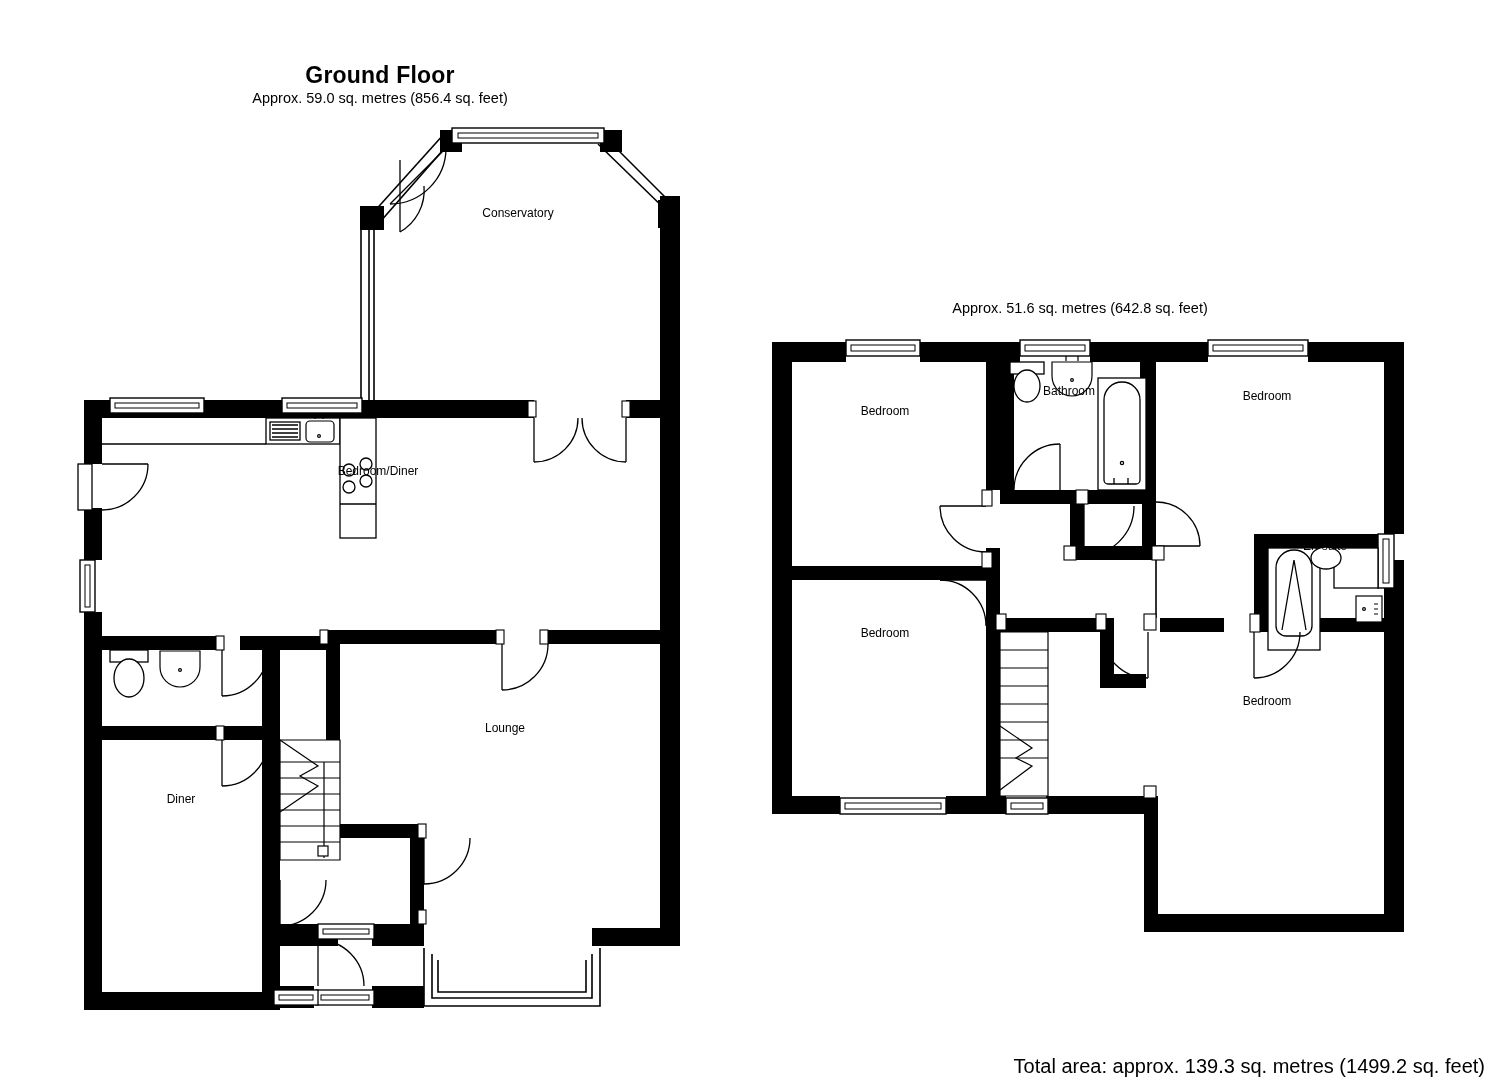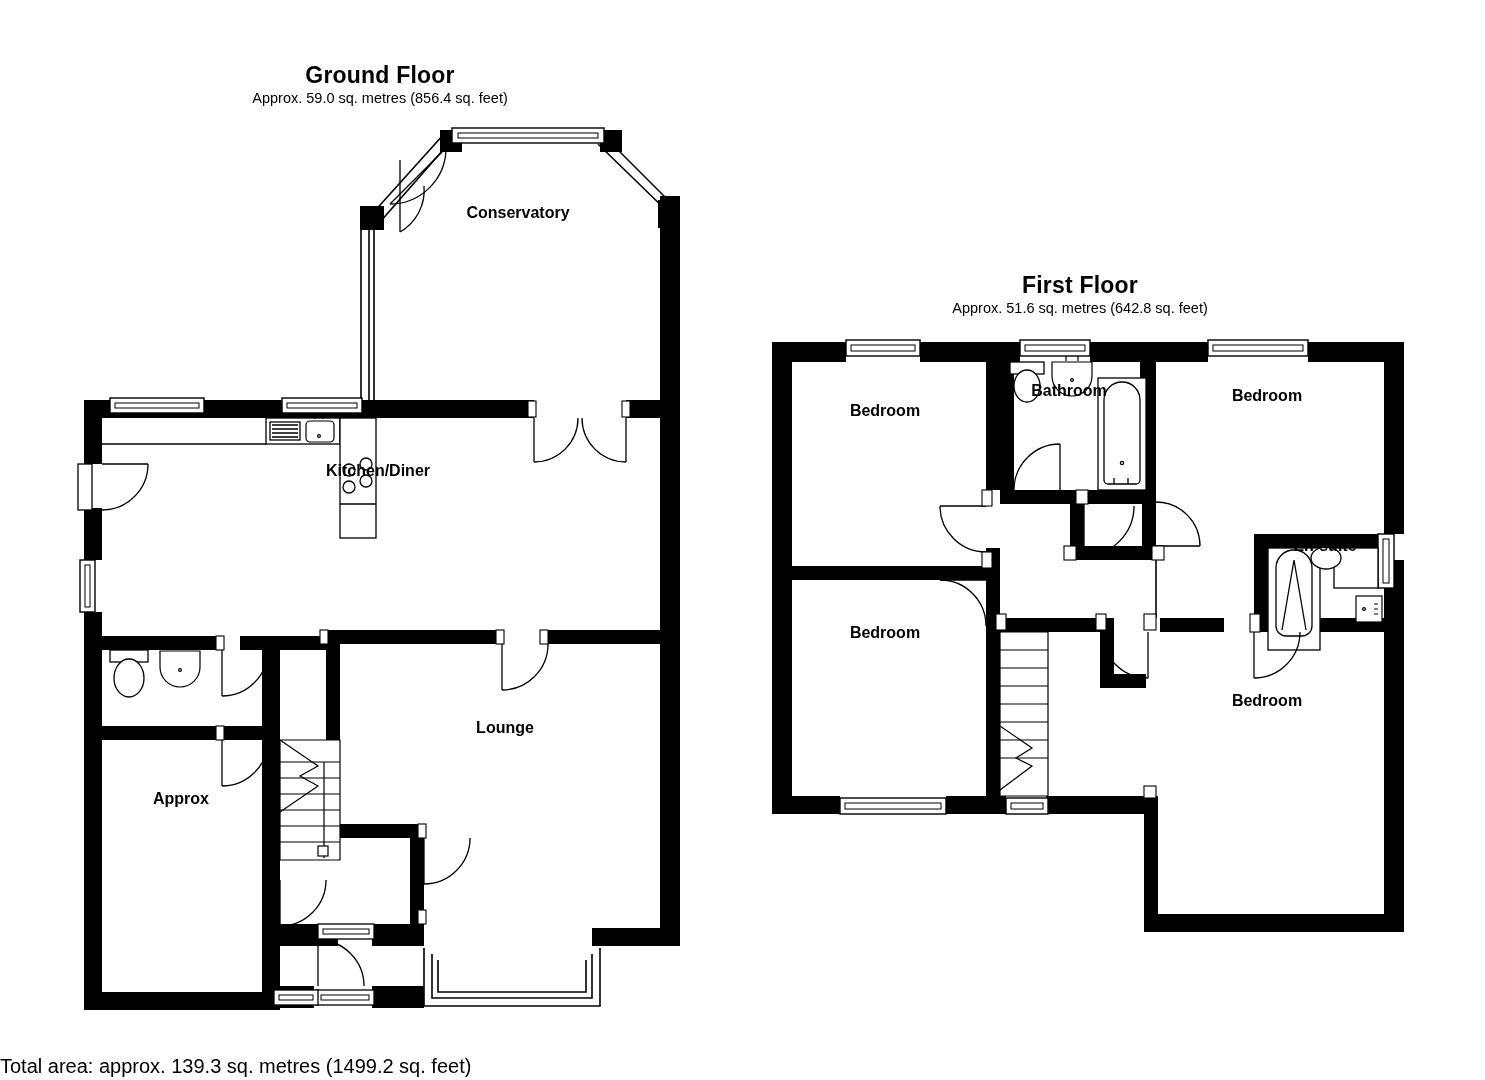--- a/index.html
+++ b/index.html
@@ -2,22 +2,22 @@
 <html><head>
 <meta charset="utf-8">
 <style>
   html,body{margin:0;padding:0;background:#ffffff;}
   body{width:1485px;height:1080px;overflow:hidden;
        font-family:"Liberation Sans", sans-serif;color:#000;}
   #stage{position:relative;width:1485px;height:1080px;}
   svg{position:absolute;left:0;top:0;}
   .ttl{position:absolute;text-align:center;font-weight:bold;font-size:23px;letter-spacing:.2px;}
   .sub{position:absolute;text-align:center;font-size:14.5px;}
-  .total{position:absolute;text-align:left;font-size:20px;width:1485px;left:0;}
-  .rlbl{position:absolute;font-weight:bold;font-size:16px;white-space:nowrap;
+  .total{position:absolute;text-align:right;font-size:20px;width:1485px;left:0;}
+  .rlbl{position:absolute;font-weight:normal;font-size:12px;white-space:nowrap;
         transform:translate(-50%,-50%);}
 </style>
 </head>
 <body>
 
 <div id="stage">
 
   <svg width="1485" height="1080" viewBox="0 0 1485 1080">
     <defs>
       <g id="winH">
@@ -398,27 +398,26 @@
         <rect x="1096" y="614" width="10" height="16"></rect>
         <rect x="1250" y="614" width="10" height="18"></rect>
         <rect x="1144" y="786" width="12" height="12"></rect>
       </g>
     </g>
   </svg>
 
   <div class="ttl" style="left:230px;top:62px;width:300px;">Ground Floor</div>
   <div class="sub" style="left:205px;top:90px;width:350px;">Approx. 59.0 sq. metres (856.4 sq. feet)</div>
 
-  <div class="ttl" style="left:930px;top:272px;width:300px;">First Floor</div>
   <div class="sub" style="left:905px;top:300px;width:350px;">Approx. 51.6 sq. metres (642.8 sq. feet)</div>
 
   <div class="rlbl" style="left:518px;top:213px;">Conservatory</div>
-  <div class="rlbl" style="left:378px;top:471px;">Kitchen/Diner</div>
+  <div class="rlbl" style="left:378px;top:471px;">Bedroom/Diner</div>
   <div class="rlbl" style="left:505px;top:716px;margin-top:12px;">Lounge</div>
-  <div class="rlbl" style="left:181px;top:799px;">Approx</div>
+  <div class="rlbl" style="left:181px;top:799px;">Diner</div>
 
   <div class="rlbl" style="left:885px;top:411px;">Bedroom</div>
   <div class="rlbl" style="left:1069px;top:391px;">Bathroom</div>
   <div class="rlbl" style="left:1267px;top:396px;">Bedroom</div>
   <div class="rlbl" style="left:885px;top:633px;">Bedroom</div>
   <div class="rlbl" style="left:1325px;top:546px;text-align:center;">En-suite</div>
   <div class="rlbl" style="left:1267px;top:701px;">Bedroom</div>
 
   <div class="total" style="top:1055px;">Total area: approx. 139.3 sq. metres (1499.2 sq. feet)</div>
 </div>

